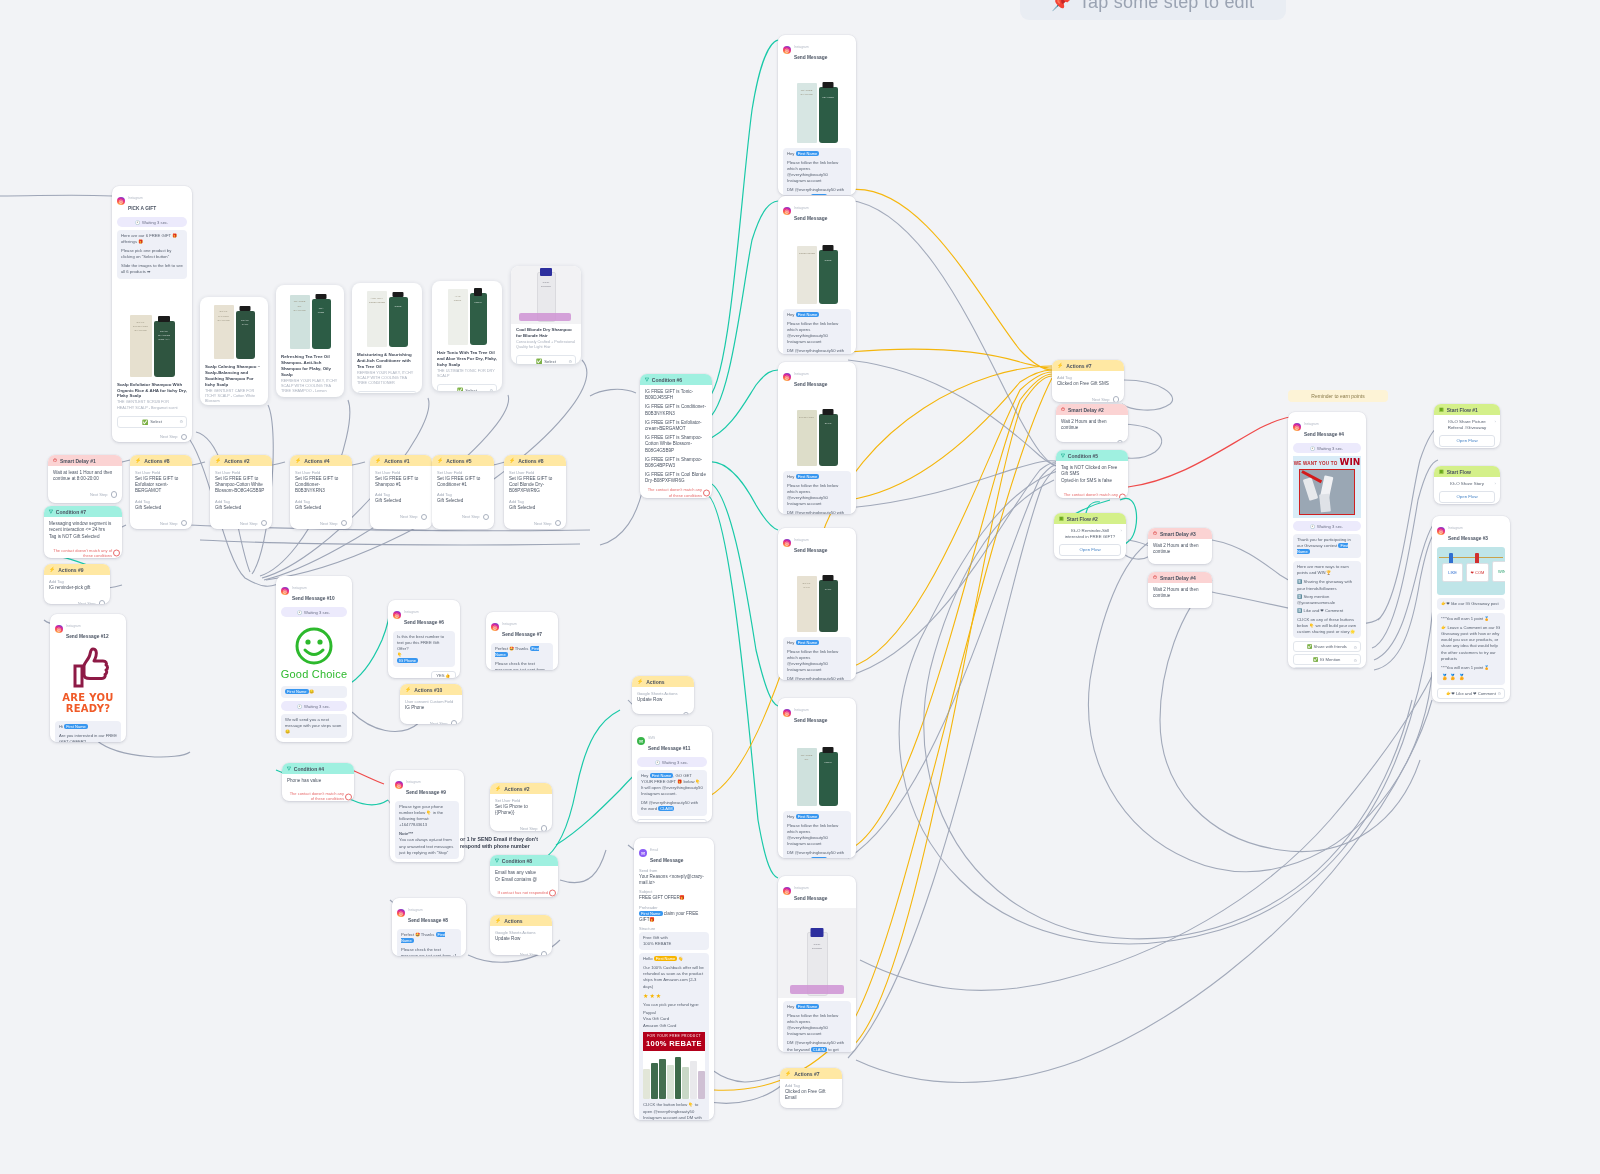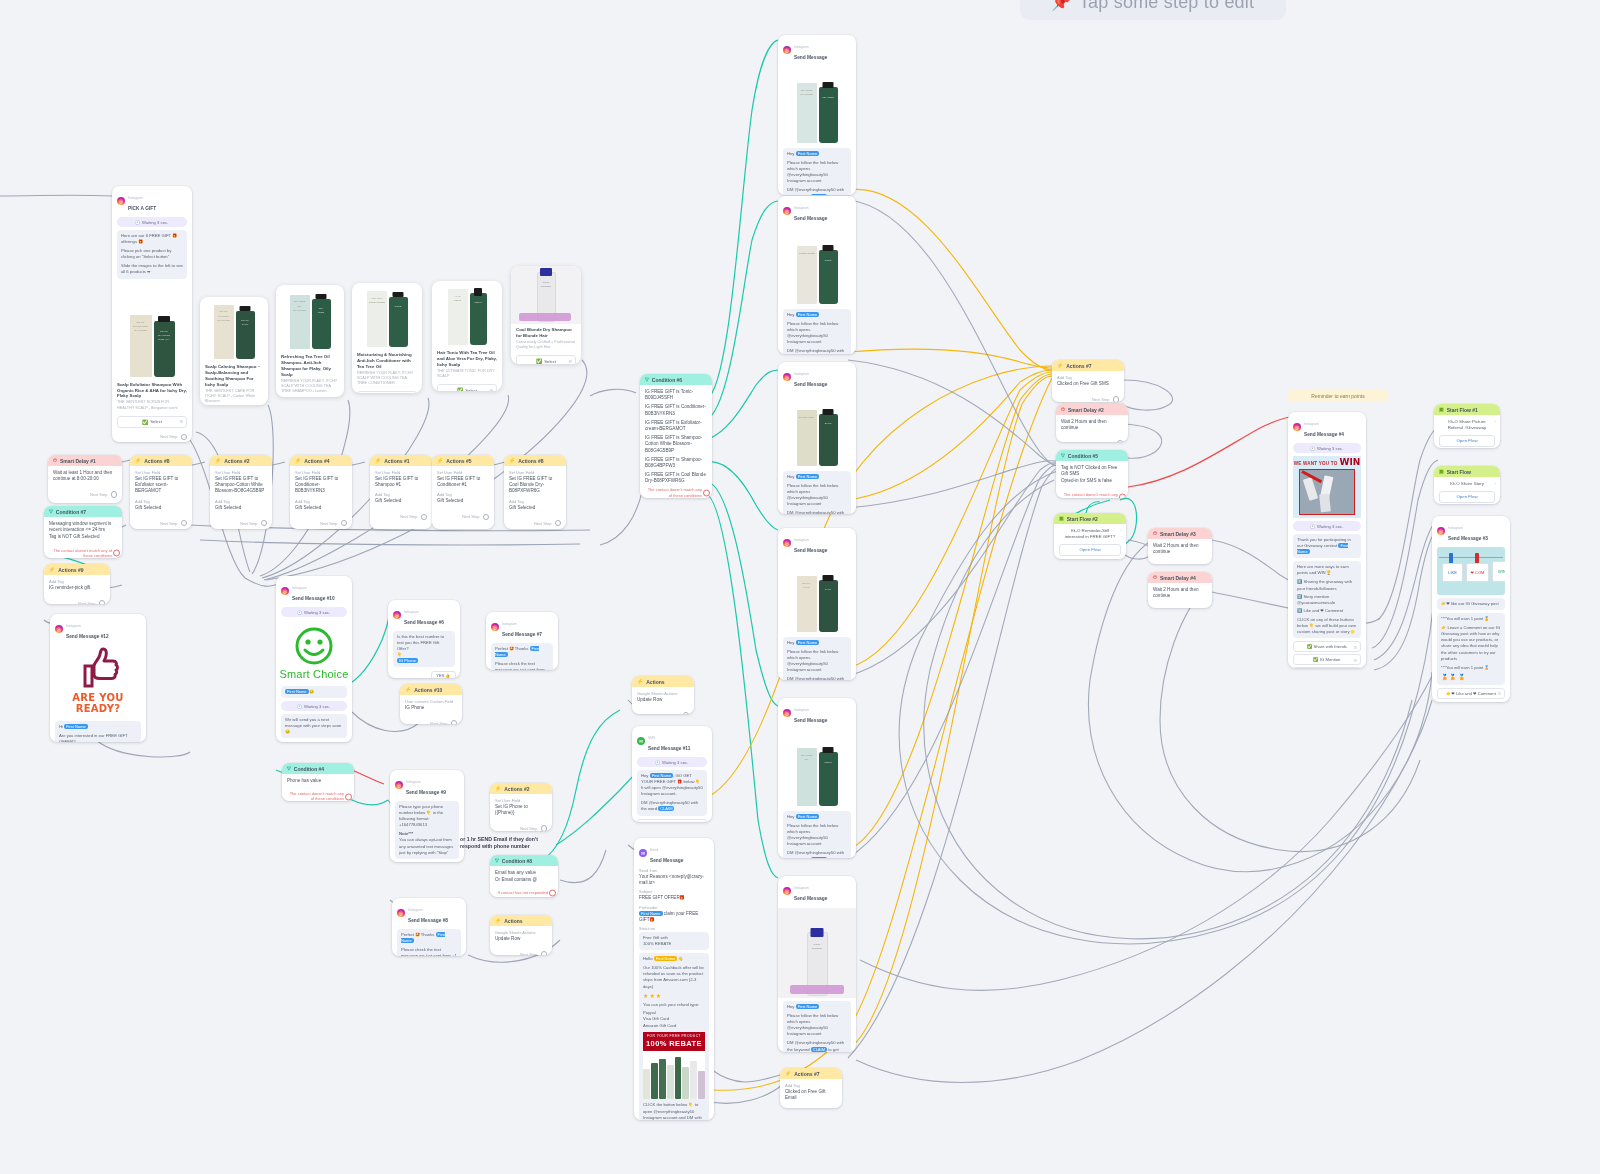--- a/index.html
+++ b/index.html
@@ -474,21 +474,21 @@
     <div class="body">
         <div class="lbl">Add Tag</div>
       <div class="val">IG reminder-pick gift</div>
       </div>
     <div class="nextstep">
         <span>Next Step</span>
         <span class="dot"></span>
       </div>
   </div>
 
-  <div class="card" style="left:50px;top:614px;width:96px;height:128px;">
+  <div class="card" style="left:50px;top:614px;width:76px;height:128px;">
     <div class="msghdr">
         <span class="ava">◎</span>
       <span><span class="t1">Instagram</span><br>
       <span class="t2">Send Message #12</span></span>
       </div>
     <div class="ready-img">
       <svg width="46" height="44" viewBox="0 0 46 44">
         <path d="M10 20 h7 v20 h-7z" fill="none" stroke="#8e1a46" stroke-width="3"></path>
         <path d="M19 20 c0-3 3-5 5-9 c2-4 1-8 4-8 c3 0 4 3 3 7 c-0.5 2-2 5-2 5 h9 c3 0 4 2 3 4 c2 1 2 4 0 5 c1.5 1.5 0.5 4-1 4.5 c1 2-1 4-3 4 h-12 c-3 0-6-1-6-4z" fill="none" stroke="#8e1a46" stroke-width="3" stroke-linejoin="round"></path>
       </svg>
@@ -509,21 +509,21 @@
       <span class="t2">Send Message #10</span></span>
       </div>
     <div class="waitpill"><span class="clk">🕐</span> <span>Waiting 3 sec.</span></div>
     <div class="good-img">
       <svg width="40" height="40" viewBox="0 0 40 40">
         <circle cx="20" cy="20" r="17" fill="none" stroke="#2db92d" stroke-width="3"></circle>
         <circle cx="14" cy="16" r="2.6" fill="#2db92d"></circle>
           <circle cx="26" cy="16" r="2.6" fill="#2db92d"></circle>
         <path d="M11 24 q9 9 18 0" fill="none" stroke="#2db92d" stroke-width="3" stroke-linecap="round"></path>
       </svg>
-      <div class="good-txt">Smart Choice</div>
+      <div class="good-txt">Good Choice</div>
     </div>
     <div class="bubble"><span class="tok">First Name</span> 😊</div>
     <div class="waitpill"><span class="clk">🕐</span> <span>Waiting 3 sec.</span></div>
     <div class="bubble"><span>We will send you a next message with your steps soon 😊</span></div>
     <div class="nextstep"></div>
   </div>
 
   <div class="card" style="left:282px;top:763px;width:72px;height:38px;">
     <div class="hdr cond">
         <span class="ic">▽</span>

